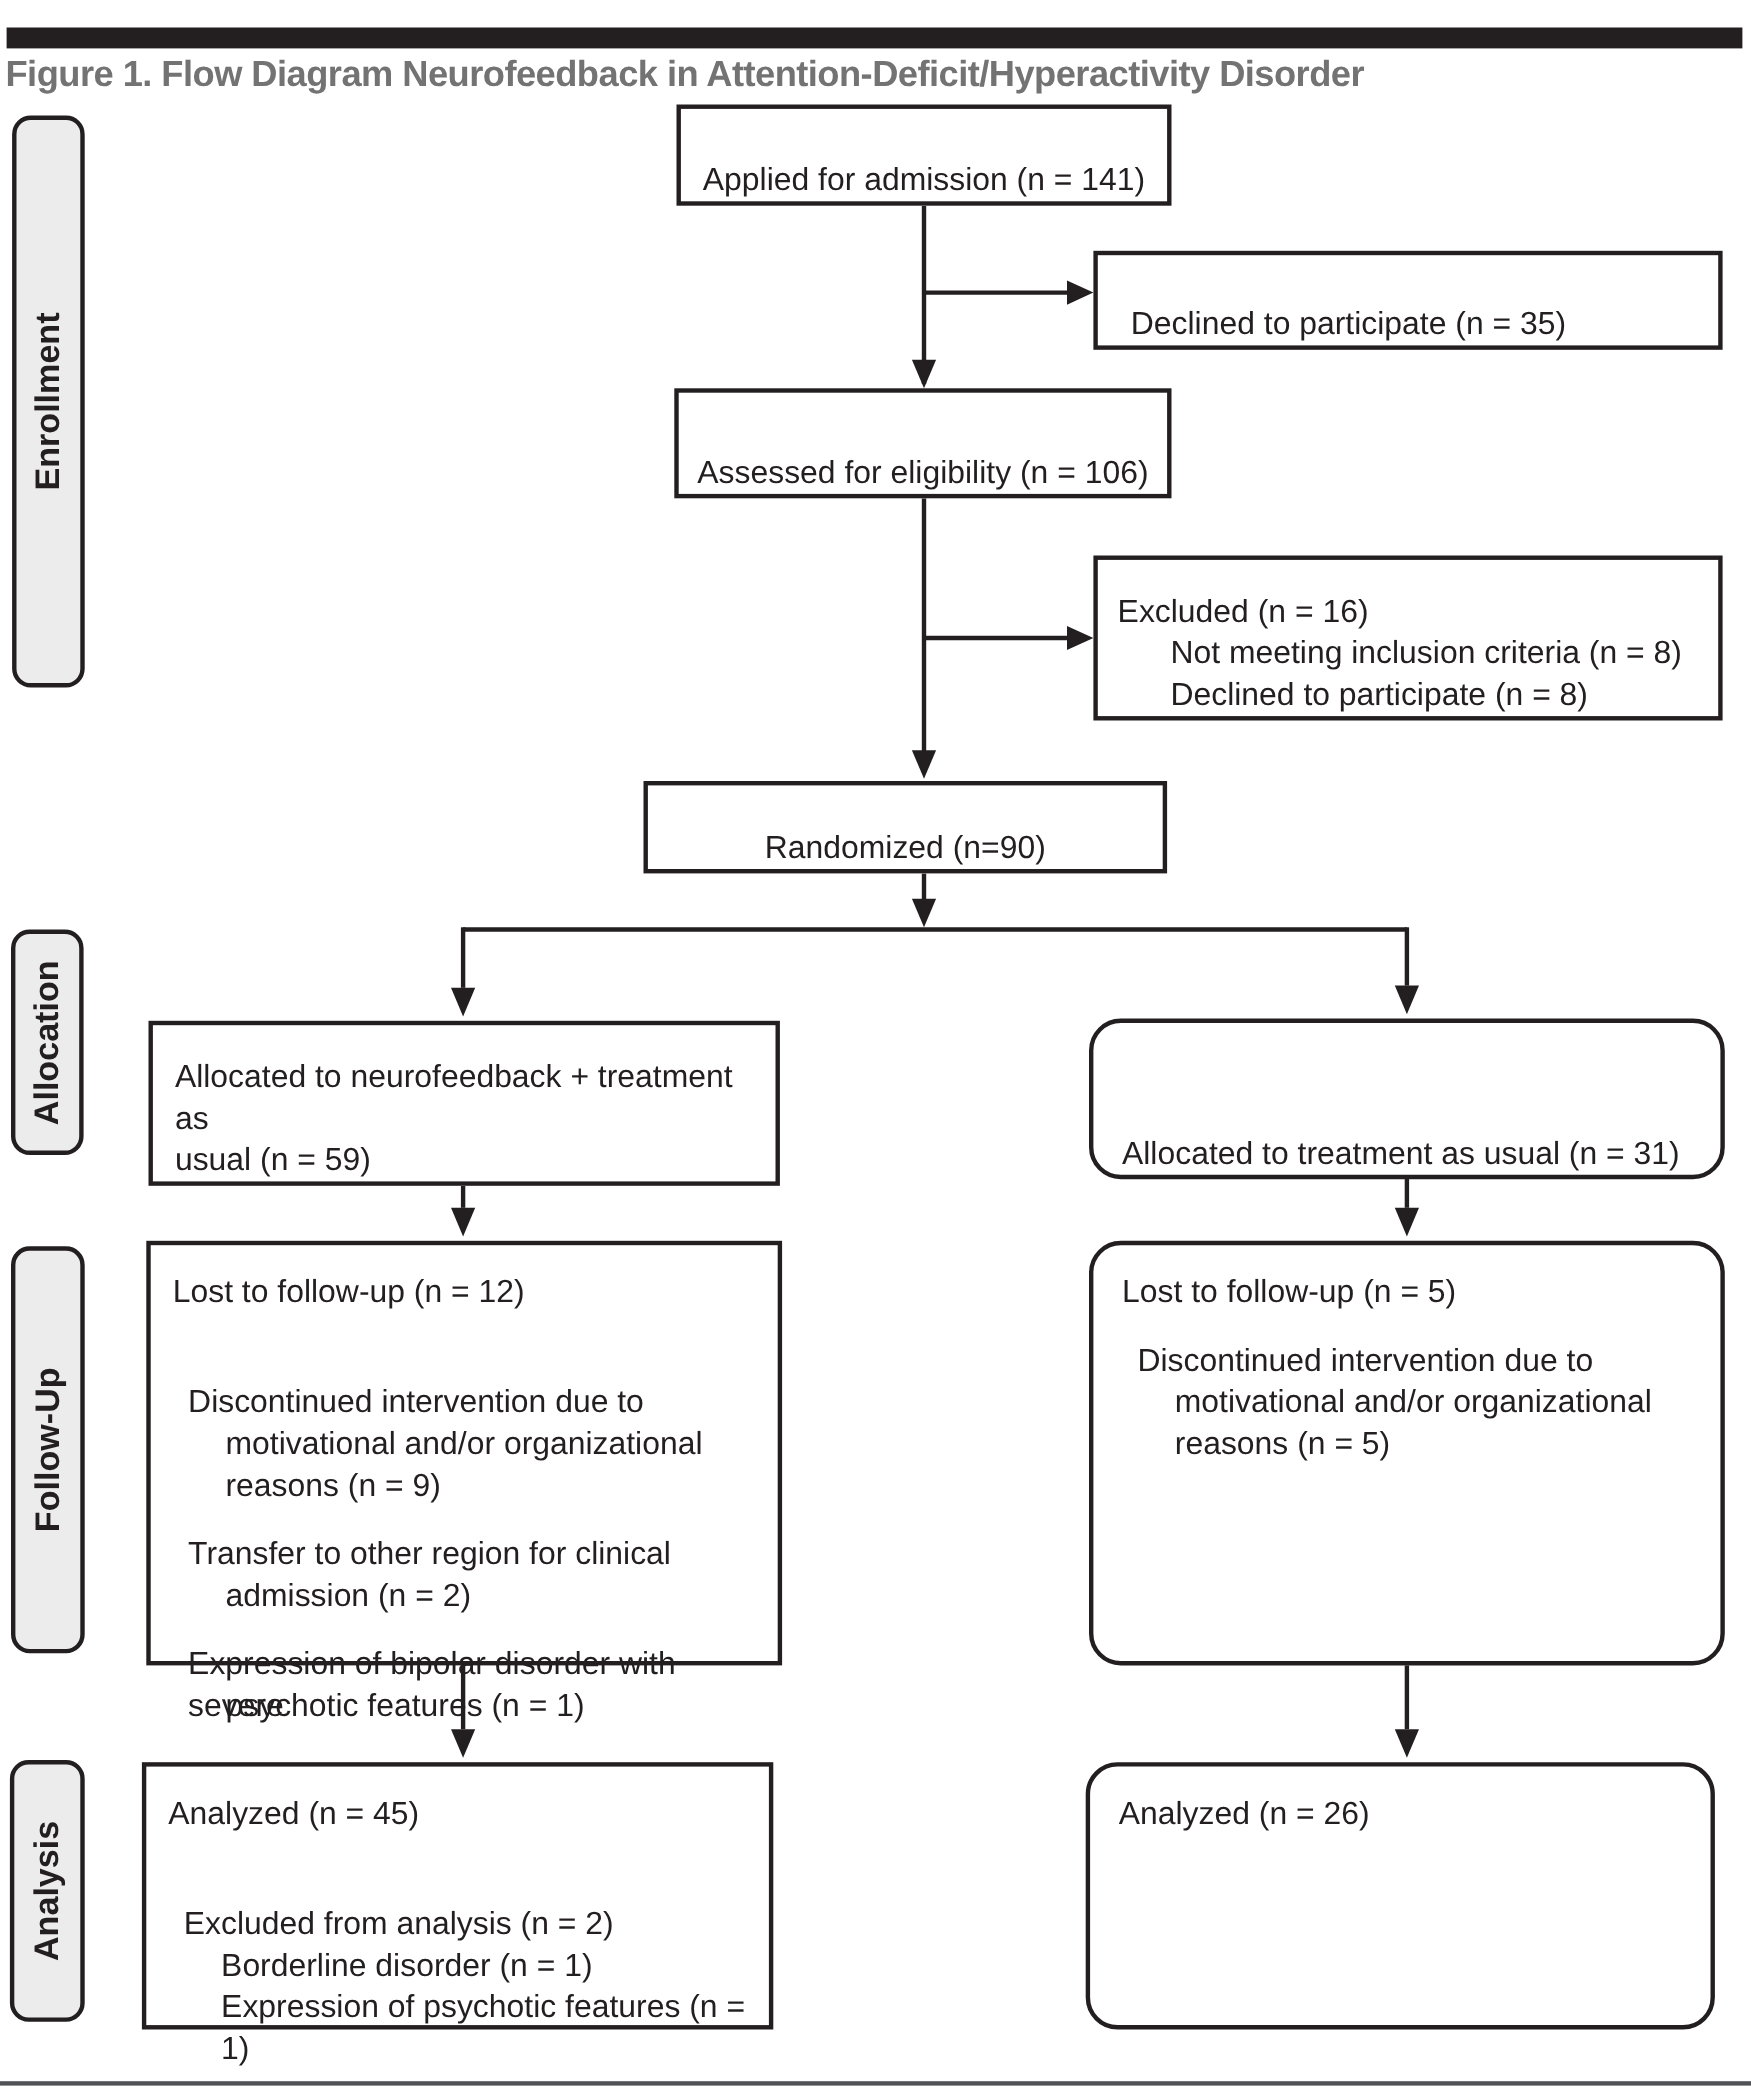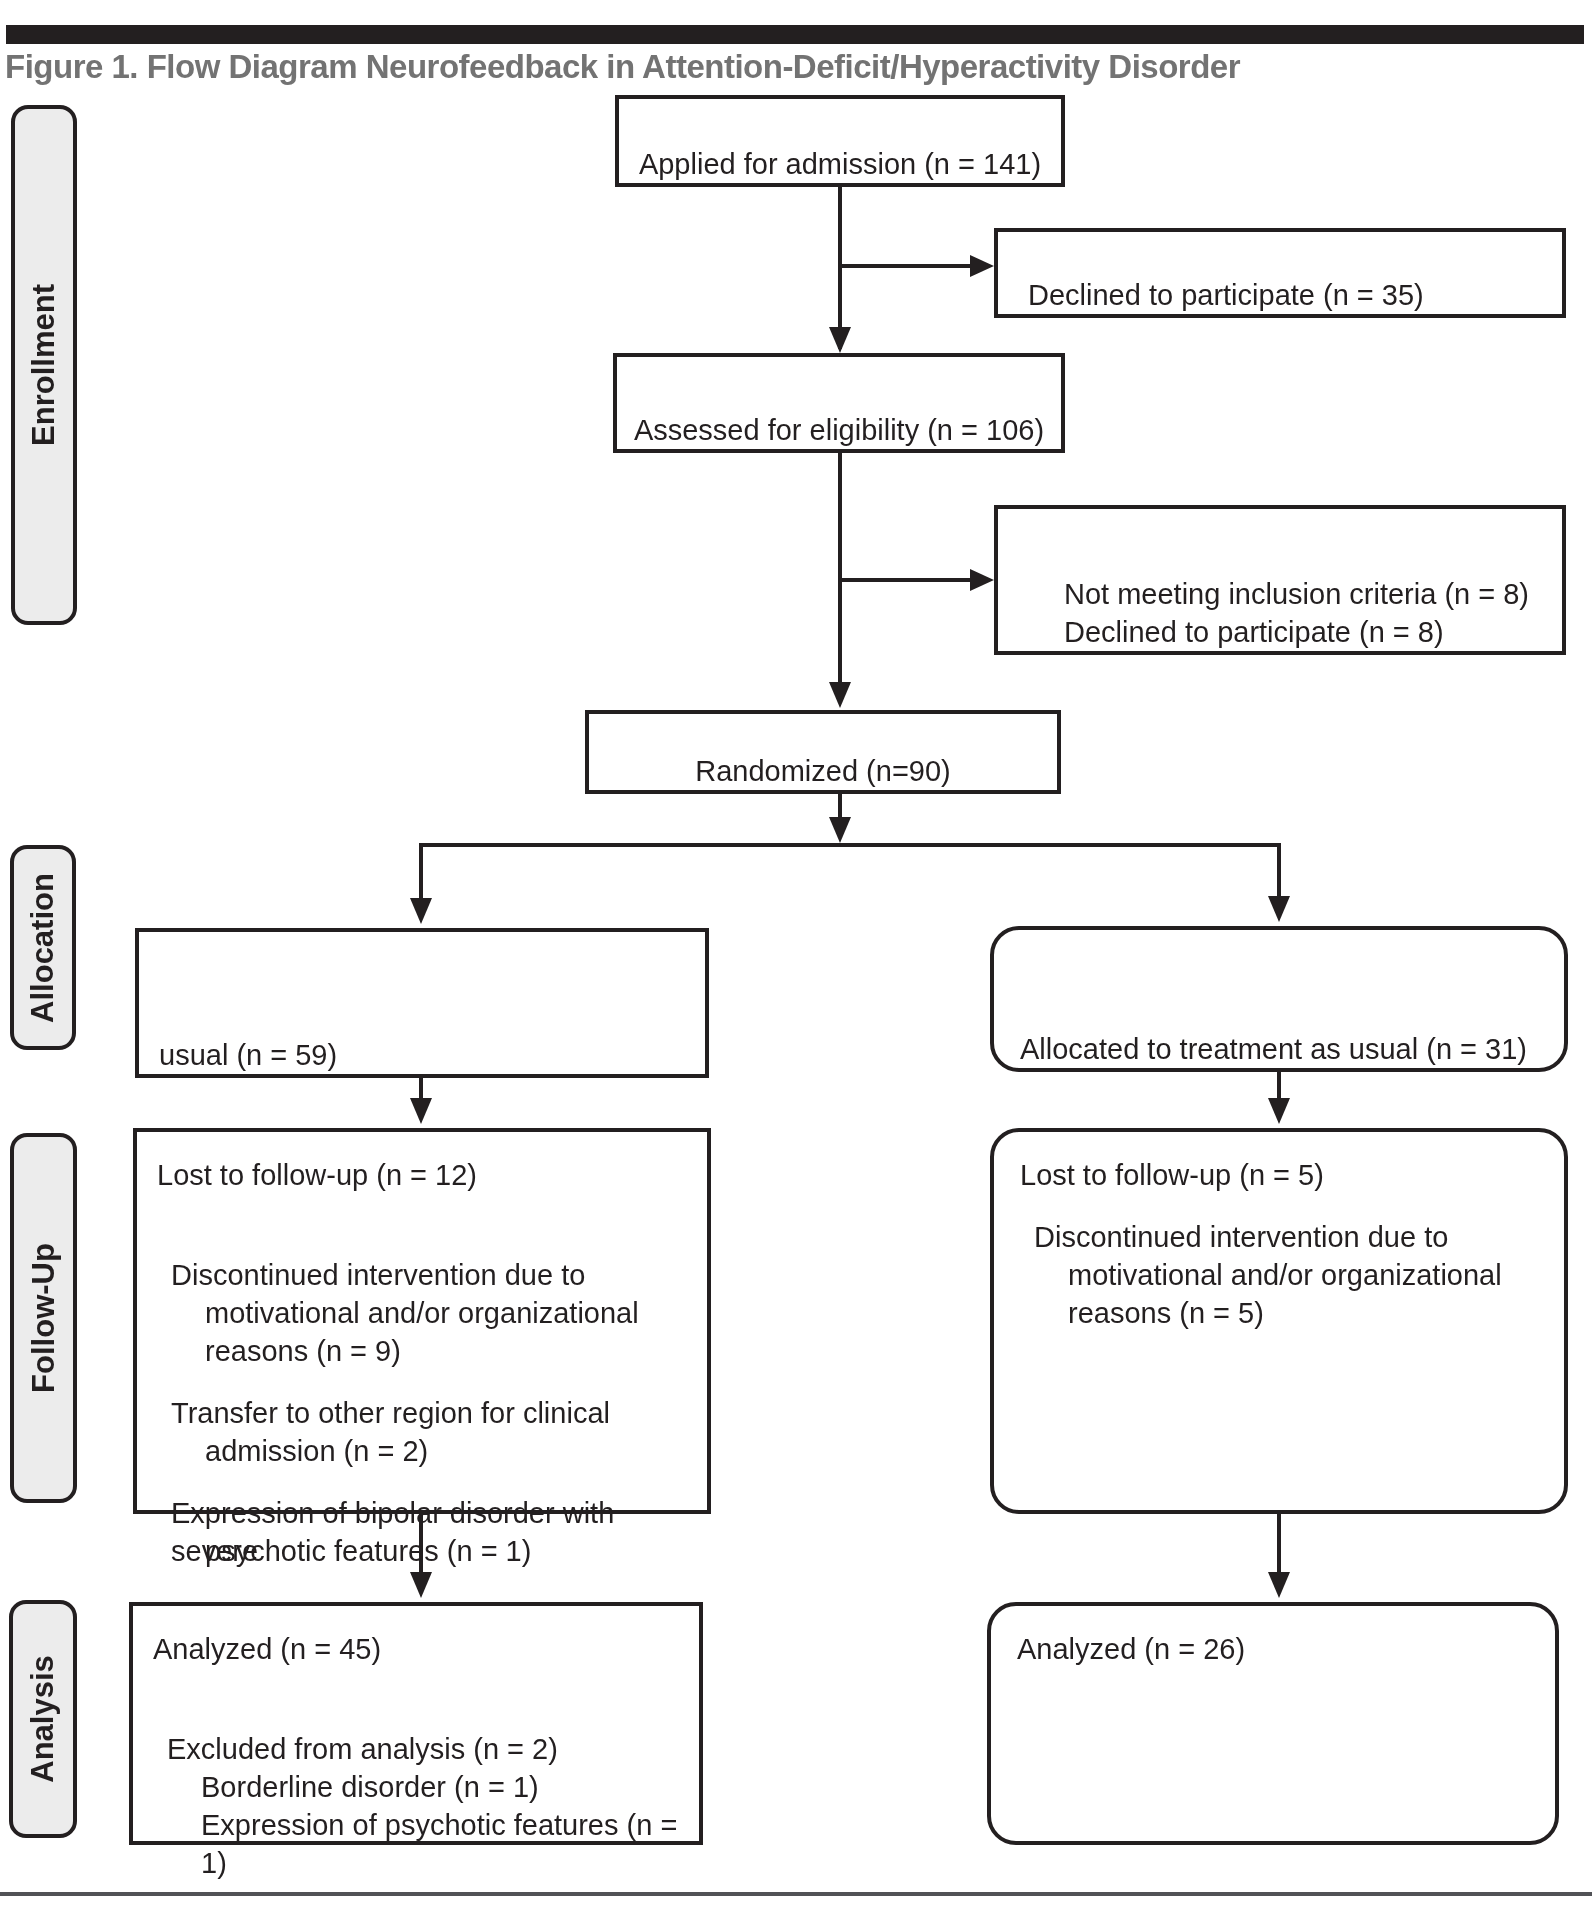--- a/index.html
+++ b/index.html
@@ -116,29 +116,31 @@
 
 <div class="fbox v-center padL30" style="left:994px;top:228px;width:572px;height:90px">
     <div class="line indent-0">Declined to participate (n = 35)</div>
   </div>
 
 <div class="fbox v-center txt-center" style="left:613px;top:353px;width:452px;height:100px">
     <div class="line indent-0">Assessed for eligibility (n = 106)</div>
   </div>
 
 <div class="fbox v-center padL18" style="left:994px;top:505px;width:572px;height:150px">
+    <div class="line indent-0">Excluded (n = 16)</div>
     <div class="line indent-2">Not meeting inclusion criteria (n = 8)</div>
     <div class="line indent-2">Declined to participate (n = 8)</div>
   </div>
 
 <div class="fbox v-center txt-center" style="left:585px;top:710px;width:476px;height:84px">
     <div class="line indent-0">Randomized (n=90)</div>
   </div>
 
 <div class="fbox v-center padL20" style="left:135px;top:928px;width:574px;height:150px">
+    <div class="line indent-0">Allocated to neurofeedback + treatment as</div>
     <div class="line indent-0">usual (n = 59)</div>
   </div>
 
 <div class="fbox v-center padL26" style="left:990px;top:926px;width:578px;height:146px">
     <div class="line indent-0">Allocated to treatment as usual (n = 31)</div>
   </div>
 
 <div class="fbox v-top padL20" style="left:133px;top:1128px;width:578px;height:386px">
     <div class="line indent-0">Lost to follow-up (n = 12)</div>
     <div class="line indent-0">&nbsp;</div>

